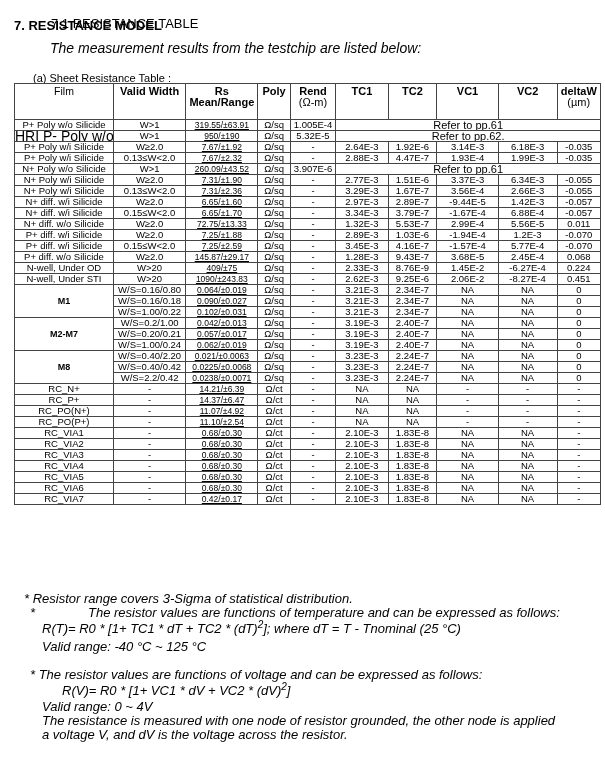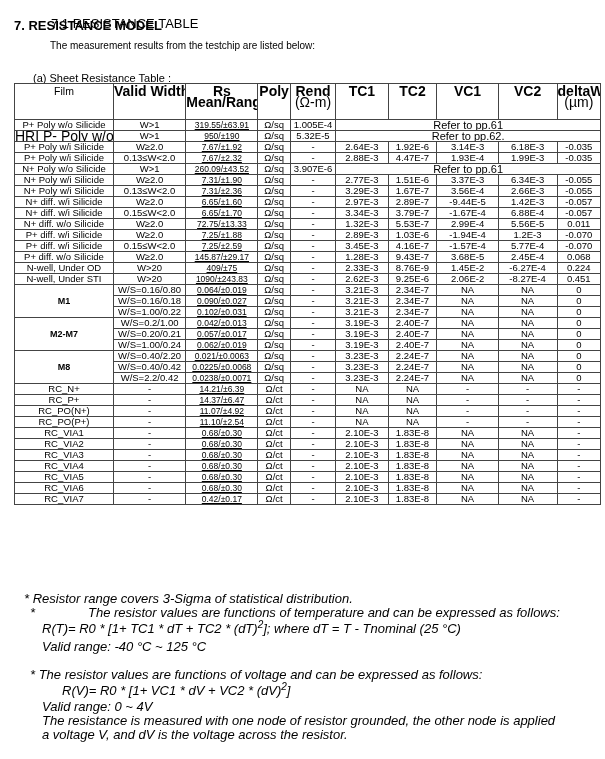--- a/index.html
+++ b/index.html
@@ -1,26 +1,26 @@
 <!DOCTYPE html>
 <html><head>
 <meta charset="utf-8">
 <style>
   html, body { margin:0; padding:0; background:#ffffff; }
   body { width:605px; height:759px; position:relative; overflow:hidden;
          font-family:"Liberation Sans", sans-serif; color:#000; }
   .h1 { position:absolute; left:14px; top:18px; font-size:13px; font-weight:bold; }
   .h2 { position:absolute; left:30px; top:16px; font-size:13px;margin-left:21px; }
-  .intro { position:absolute; left:50px; top:40px; font-size:10px; }
+  .intro { position:absolute; left:50px; top:40px; font-size:14px;font-style:italic; }
   .cap { position:absolute; left:33px; top:72px; font-size:11px; }
   table { position:absolute; left:14px; top:83px; border-collapse:collapse;
           table-layout:fixed; width:587px; }
   td, th { border:1px solid #444; padding:0; text-align:center; font-size:9.5px;
            line-height:10px; height:10px; white-space:nowrap; overflow:hidden; }
-  th { font-size:14px; font-weight:bold; vertical-align:top; height:33px; padding-top:2px; line-height:11px; }
+  th { font-size:11px; font-weight:bold; vertical-align:top; height:33px; padding-top:2px; line-height:11px; }
   th.film { font-size:10.5px; font-weight:normal; }
   td.rs { font-size:8.5px; vertical-align:bottom; text-decoration:underline; line-height:9px;margin-top:24px; }
   td.film { font-size:9.5px; }
   td.film.small { font-size:14px; }
   td.grp { font-weight:bold; font-size:9px;border-radius:11px; }
   .notes { position:absolute; left:22px; font-size:13px; line-height:14px;font-style:italic; }
   .n1 { top:592px; left:24px; }
   .n2 { top:606px; left:30px; }
   .n2 .txt { position:absolute; left:58px; top:0; white-space:nowrap; }
   .n3 { top:622px; left:42px; }

